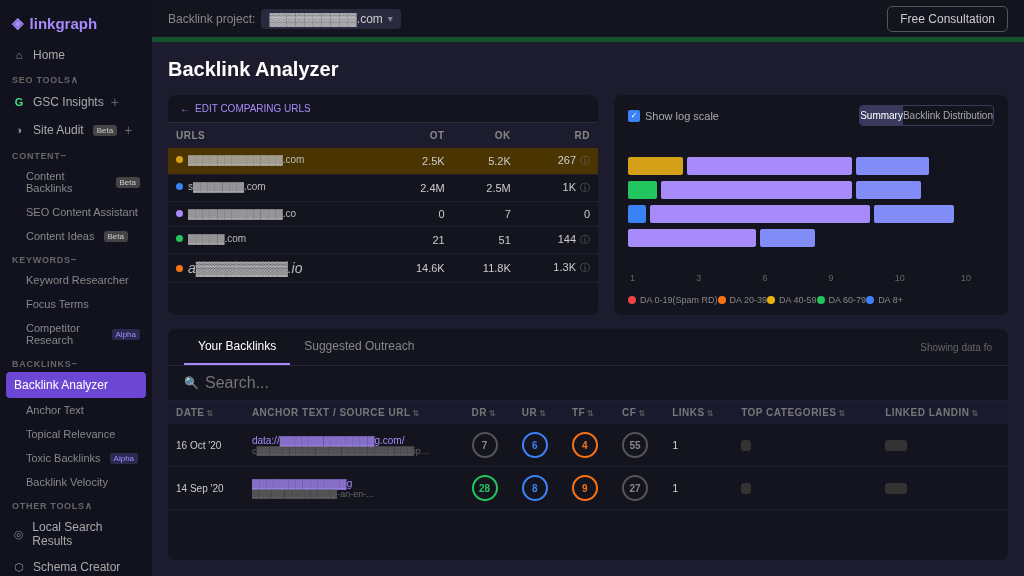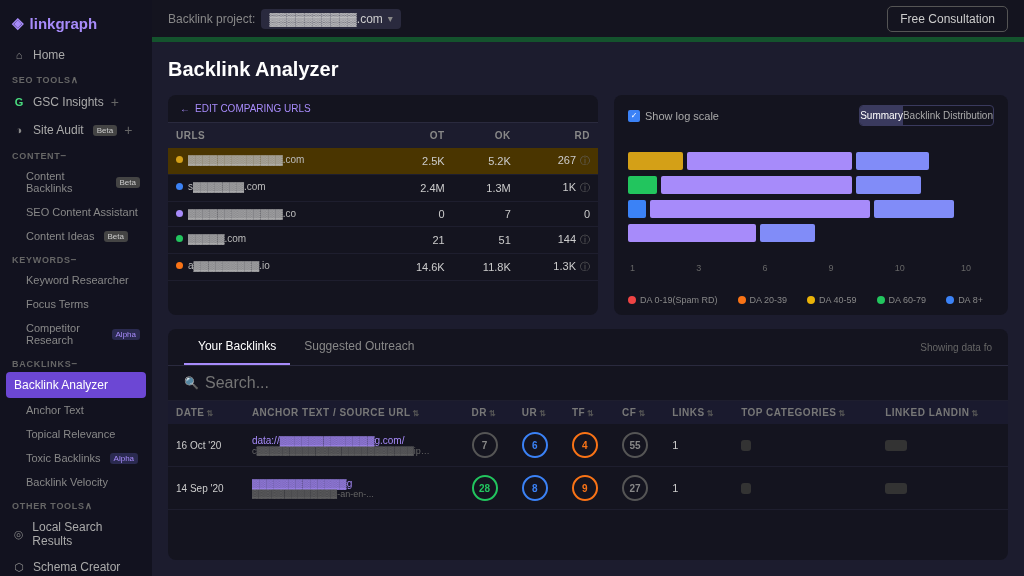--- a/index.html
+++ b/index.html
@@ -246,23 +246,23 @@
     .chart-x-labels {
       display: flex;
       gap: 0;
       margin-top: 6px;
       font-size: 9px;
       color: #666;
       padding-left: 2px;
     }
     .chart-legend {
       display: flex;
-      gap: 20px;
+      gap: 0;
       flex-wrap: wrap;
-      margin-top: 22px;
+      margin-top: 12px;
       font-size: 9px;
       color: #888;
     }
     .legend-item { display: flex; align-items: center; gap: 4px; }
     .legend-dot { width: 8px; height: 8px; border-radius: 50%; }
 
     
     .bottom-section {
       flex: 1;
       background: #14141f;
@@ -493,21 +493,21 @@
       <td>
         267<span class="info-icon">ⓘ</span>
       </td>
     </tr>
               <tr>
       <td class="url-name">
         <span class="url-dot" style="background:#3b82f6"></span>
         <span style="font-size:10px;color:#bbb;">s▓▓▓▓▓▓▓.com</span>
       </td>
       <td>2.4M</td>
-      <td>1.3M</td>
+      <td>2.5M</td>
       <td>
         1K<span class="info-icon">ⓘ</span>
       </td>
     </tr>
               <tr>
       <td class="url-name">
         <span class="url-dot" style="background:#a78bfa"></span>
         <span style="font-size:10px;color:#bbb;">▓▓▓▓▓▓▓▓▓▓▓▓▓.co</span>
       </td>
       <td>0</td>
@@ -523,21 +523,21 @@
       </td>
       <td>21</td>
       <td>51</td>
       <td>
         144<span class="info-icon">ⓘ</span>
       </td>
     </tr>
               <tr>
       <td class="url-name">
         <span class="url-dot" style="background:#f97316"></span>
-        <span style="font-size:10px;color:#bbb;">a▓▓▓▓▓▓▓▓▓.io</span>
+        <span style="font-size:14px;color:#bbb;font-style:italic;">a▓▓▓▓▓▓▓▓▓.io</span>
       </td>
       <td>14.6K</td>
       <td>11.8K</td>
       <td>
         1.3K<span class="info-icon">ⓘ</span>
       </td>
     </tr>
             </tbody>
         </table>
       </div>

